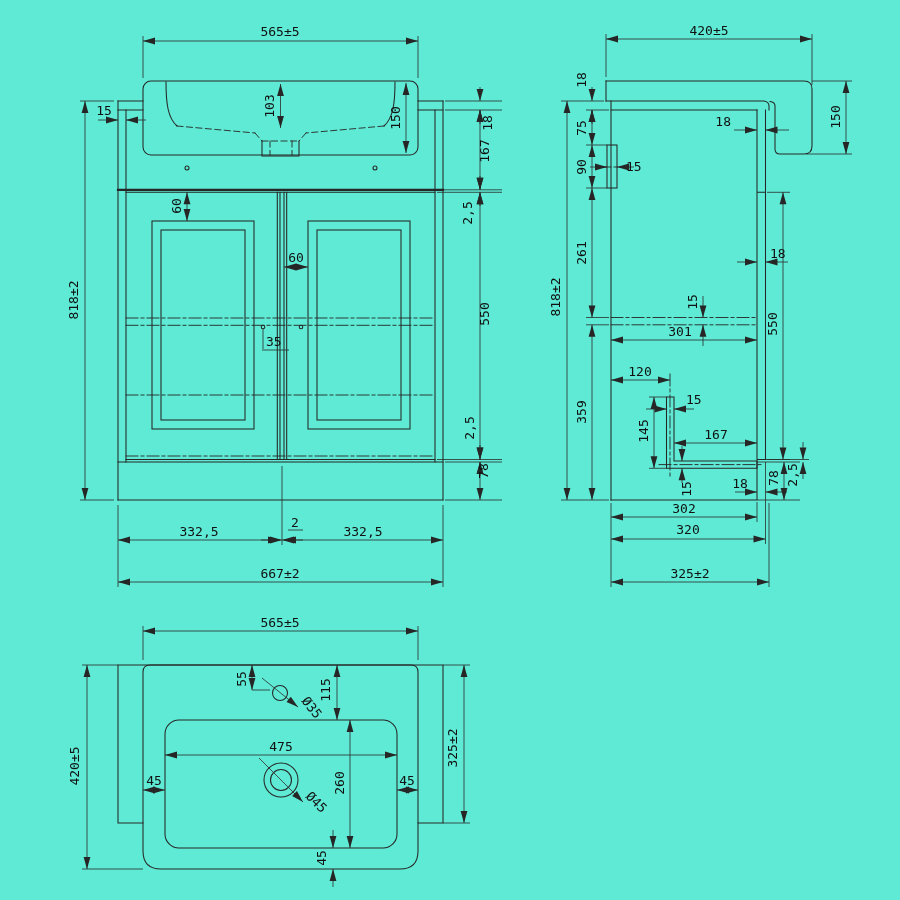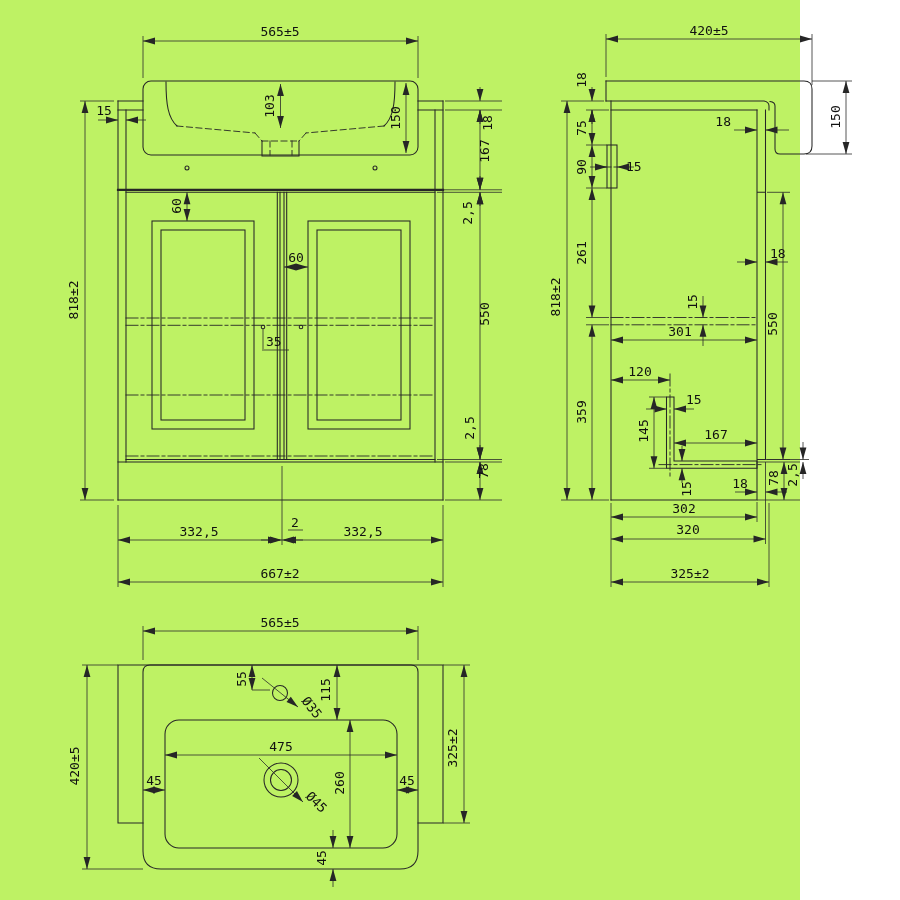--- a/index.html
+++ b/index.html
@@ -1,16 +1,16 @@
 <!DOCTYPE html>
 <html><head>
 <meta charset="utf-8">
 <style>
   html,body{margin:0;padding:0;background:#ffffff;}
-  .page{width:800px;height:900px;background:#bef264;position:relative;}
+  .page{width:900px;height:900px;background:#5eead4;position:relative;}
   svg{display:block;}
   .o{stroke:#262626;stroke-width:1.05;fill:none;stroke-linecap:square;}
   .thick{stroke-width:2.2;}
   .hid{stroke-dasharray:6 3.5;stroke-width:.9;}
   .cl{stroke-dasharray:12 3 3 3;stroke-width:.9;}
   .d{stroke:#2b2b2b;stroke-width:.8;fill:none;}
   text{font:13px "DejaVu Sans Mono","Liberation Mono",monospace;fill:#111;text-anchor:middle;}
   .ts{text-anchor:start;}
   .te{text-anchor:end;}
 </style>

